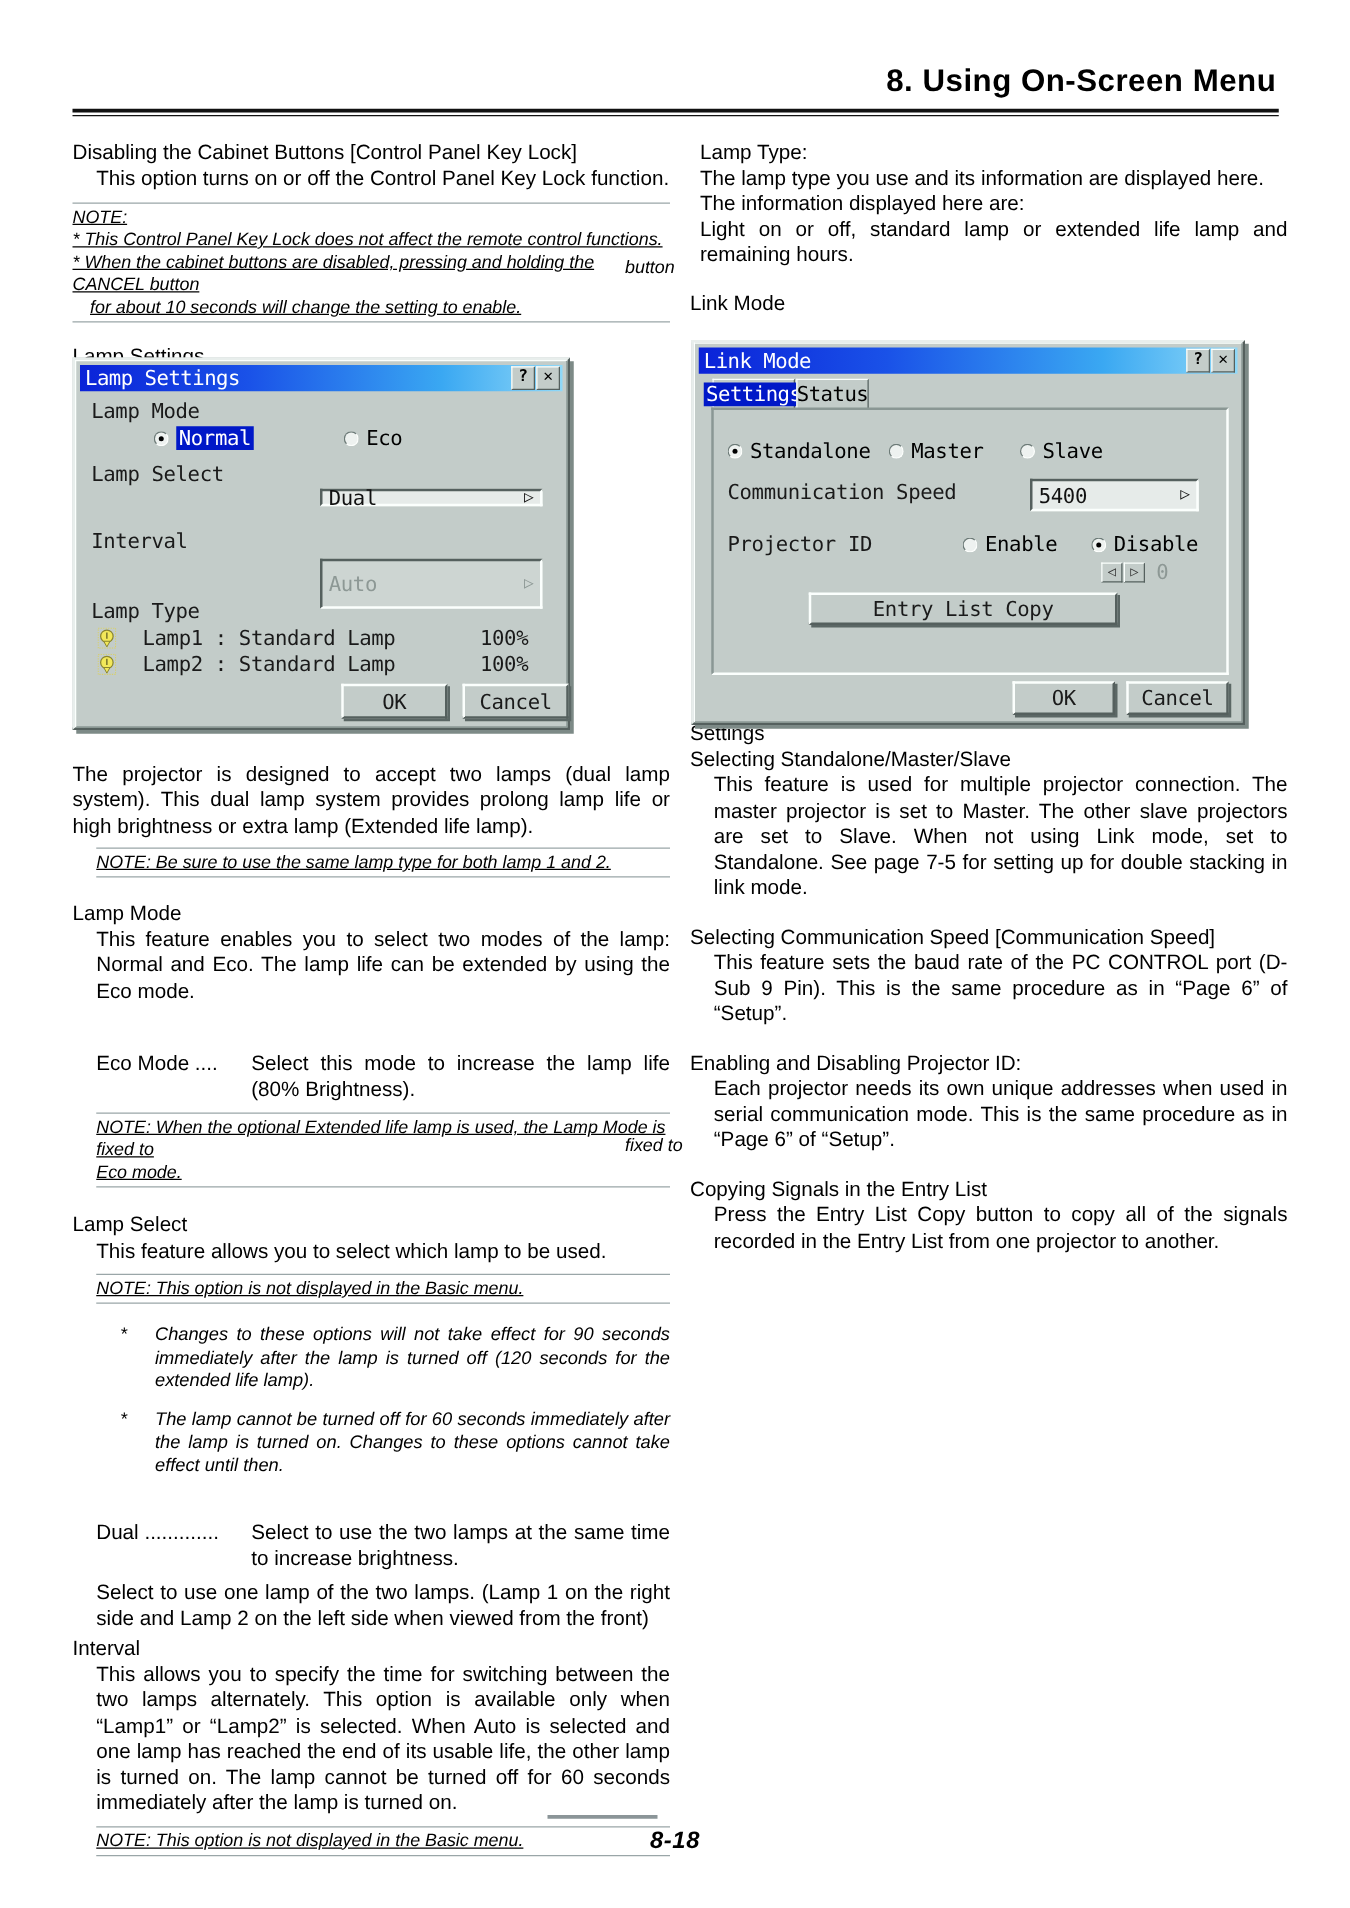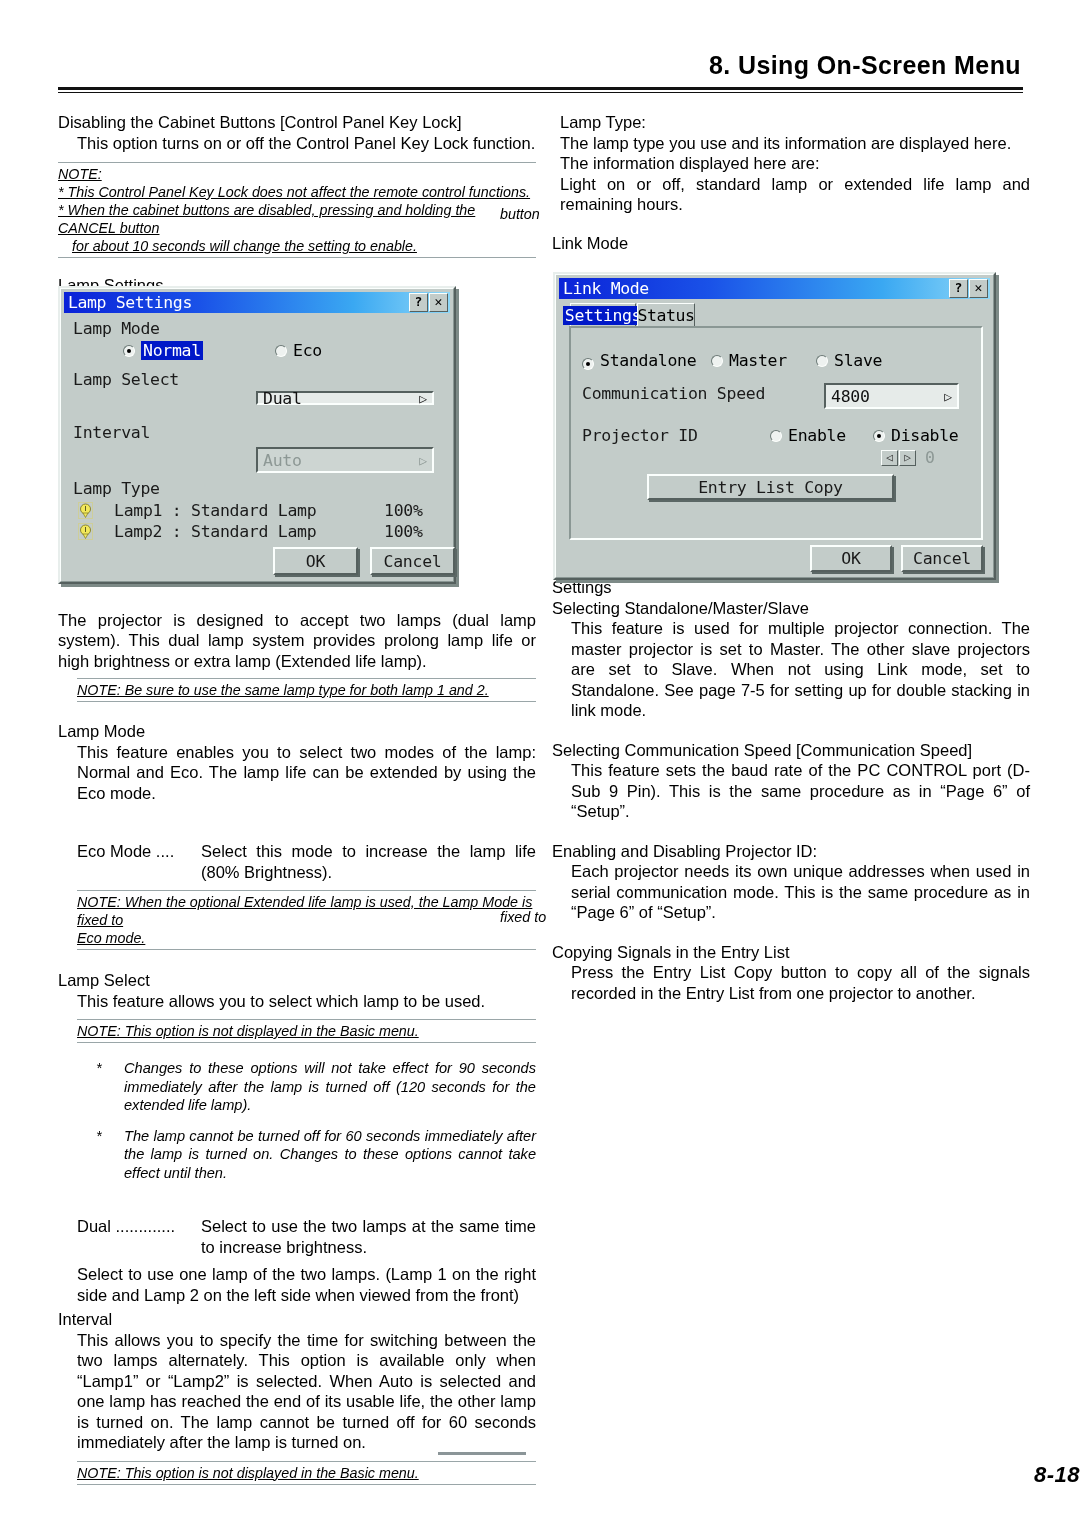--- a/index.html
+++ b/index.html
@@ -79,22 +79,22 @@
 
   
   .defrow { display: flex; font-size: 16.5px; line-height: 20.5px; margin-left: 19px;}
   .defrow .term { width: 124px; flex: 0 0 124px; white-space: nowrap; }
   .defrow .desc { flex: 1; text-align: justify; }
 
   
   .pagenum {
     position: absolute;
     left: 0; right: 0; top: 1462px;
-    text-align: right;
-    font-size: 22px;
+    text-align: center;
+    font-size: 19px;
     font-weight: bold;
     font-style: italic;
     letter-spacing: 0.5px;
   }
   .footrule {
     position: absolute;
     left: 438px; top: 1452px; width: 88px;
     border-top: 3px solid #8b9598;
   }
 
@@ -417,21 +417,21 @@
 
       <div class="dlg-label" style="left:12px; top:81px;">Lamp Select</div>
 
       <div class="combo" style="left:195px; top:102px; width:178px; height:14px;">
         <span class="cval">Dual</span>
         <span class="arrow">▷</span>
       </div>
 
       <div class="dlg-label" style="left:12px; top:134px;">Interval</div>
 
-      <div class="combo dimc" style="left:195px; top:158px; width:178px; height:26px;">
+      <div class="combo dimc" style="left:195px; top:158px; width:178px; height:40px;">
         <span class="cval">Auto</span>
         <span class="arrow">▷</span>
       </div>
 
       <div class="dlg-label" style="left:12px; top:190px;">Lamp Type</div>
 
       <div class="lampicon" style="left:17px; top:213px;">
         <svg width="15" height="17" viewBox="0 0 15 17">
           <rect x="0.5" y="0.5" width="14" height="16" fill="none" stroke="#d8d06a" stroke-dasharray="1,1"></rect>
           <circle cx="7.5" cy="7" r="5" fill="#f2e85a" stroke="#8a8530" stroke-width="1"></circle>
@@ -472,36 +472,36 @@
 
       <div class="tab" style="left:14px; top:28px; width:66px;">
         <span class="tlab sel">Settings</span>
       </div>
       <div class="tab" style="left:81px; top:28px; width:58px;">
         <span class="tlab">Status</span>
       </div>
 
       <div class="sunken" style="left:13px; top:51px; width:414px; height:214px;"></div>
 
-      <div class="radio" style="left:26px; top:76px;align-items:flex-end;">
+      <div class="radio" style="left:26px; top:76px;">
         <span class="rdot on"></span>
         <span class="rlabel">Standalone</span>
       </div>
       <div class="radio" style="left:155px; top:76px;">
         <span class="rdot"></span>
         <span class="rlabel">Master</span>
       </div>
       <div class="radio" style="left:260px; top:76px;">
         <span class="rdot"></span>
         <span class="rlabel">Slave</span>
       </div>
 
       <div class="dlg-label" style="left:26px; top:109px;">Communication Speed</div>
       <div class="combo" style="left:268px; top:108px; width:135px; height:26px;">
-        <span class="cval">4800</span>
+        <span class="cval">5400</span>
         <span class="arrow">▷</span>
       </div>
 
       <div class="dlg-label" style="left:26px; top:151px;">Projector ID</div>
       <div class="radio" style="left:214px; top:151px;">
         <span class="rdot"></span>
         <span class="rlabel">Enable</span>
       </div>
       <div class="radio" style="left:317px; top:151px;">
         <span class="rdot on"></span>

